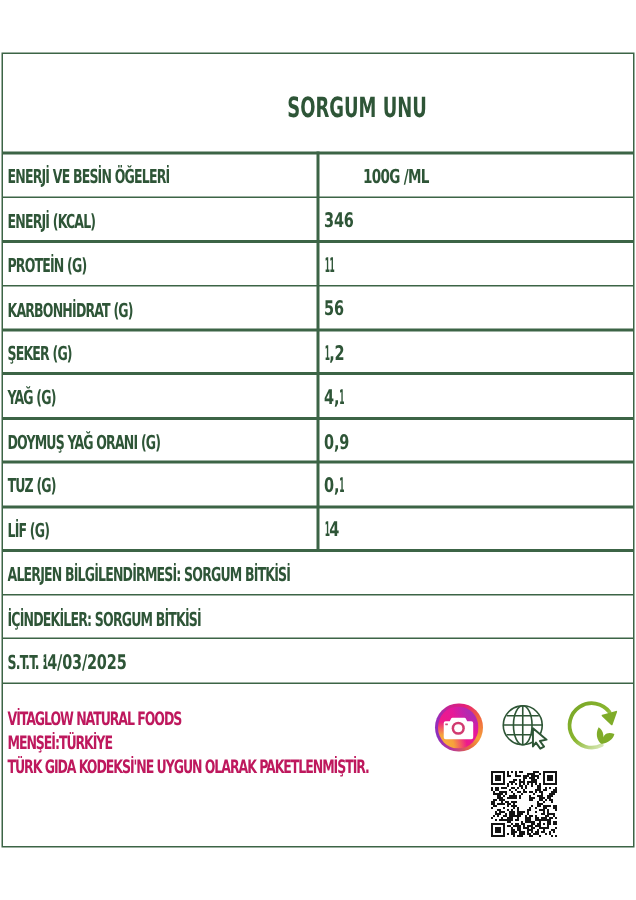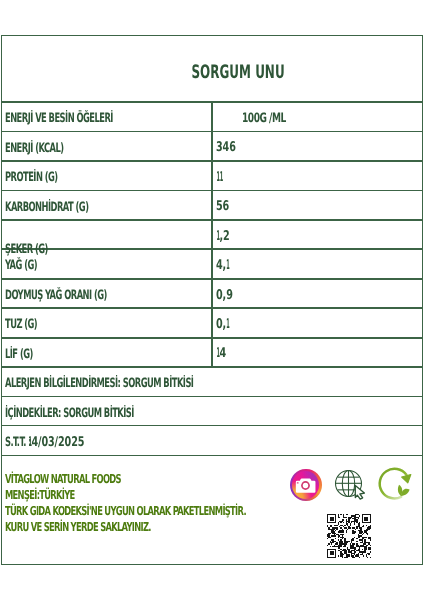--- a/index.html
+++ b/index.html
@@ -28,21 +28,21 @@
   .one{font-style:normal;display:inline-block;transform:scaleX(0.52);
        transform-origin:center top;width:0.52em;margin:0 -0.10em;
        backface-visibility:hidden;}
 
   .dcell{font-size:13.4px;left:26px;}
   .dcell > span{transform:scaleX(0.80);letter-spacing:-0.15px;}
 
   .hvcell{font-size:12.9px;left:214.6px;margin-left:25px;}
   .hvcell > span{transform:scaleX(0.78);letter-spacing:-0.6px;}
 
-  .fline{position:absolute;color:#4d7c0f;white-space:nowrap;font-weight:700;
+  .fline{position:absolute;color:#be185d;white-space:nowrap;font-weight:700;
          font-size:12.3px;line-height:1;left:3.0px;}
   .fline > span{display:inline-block;transform:scaleX(0.755);letter-spacing:-0.93px;transform-origin:left top;backface-visibility:hidden;}
 
   .icon{position:absolute;}
 </style>
 </head>
 <body>
 
 <div id="label">
 
@@ -67,39 +67,38 @@
   <div class="vline" style="left:209.2px;top:65.4px;height:266.3px"></div>
 
   <div class="cell lcell" style="top:77.2px"><span>ENERJİ VE BESİN ÖĞELERİ</span></div>
   <div class="cell hvcell" style="top:77.0px"><span>100G /ML</span></div>
   <div class="cell lcell" style="top:106.8px"><span>ENERJİ (KCAL)</span></div>
   <div class="cell vcell" style="top:105.2px"><span>346</span></div>
   <div class="cell lcell" style="top:136.2px"><span>PROTEİN (G)</span></div>
   <div class="cell vcell" style="top:134.6px"><span><i class="one">1</i><i class="one">1</i></span></div>
   <div class="cell lcell" style="top:165.7px"><span>KARBONHİDRAT (G)</span></div>
   <div class="cell vcell" style="top:164.1px"><span>56</span></div>
-  <div class="cell lcell" style="top:208px"><span>ŞEKER (G)</span></div>
+  <div class="cell lcell" style="top:195px"><span>ŞEKER (G)</span></div>
   <div class="cell vcell" style="top:193.6px"><span><i class="one">1</i>,2</span></div>
   <div class="cell lcell" style="top:224.2px"><span>YAĞ (G)</span></div>
   <div class="cell vcell" style="top:222.6px"><span>4,<i class="one">1</i></span></div>
   <div class="cell lcell" style="top:254.2px"><span>DOYMUŞ YAĞ ORANI (G)</span></div>
   <div class="cell vcell" style="top:252.6px"><span>0,9</span></div>
   <div class="cell lcell" style="top:283.1px"><span>TUZ (G)</span></div>
   <div class="cell vcell" style="top:281.5px"><span>0,<i class="one">1</i></span></div>
   <div class="cell lcell" style="top:313.0px"><span>LİF (G)</span></div>
   <div class="cell vcell" style="top:311.4px"><span><i class="one">1</i>4</span></div>
   <div class="cell lcell" style="top:342.1px"><span>ALERJEN BİLGİLENDİRMESİ: SORGUM BİTKİSİ</span></div>
   <div class="cell lcell" style="top:371.7px"><span>İÇİNDEKİLER: SORGUM BİTKİSİ</span></div>
   <div class="cell lcell" style="top:400.9px"><span>S.T.T. :</span></div>
   <div class="cell dcell" style="top:399.9px"><span><i class="one">1</i>4/03/2025</span></div>
 
   <div class="fline" style="top:437.4px"><span>VİTAGLOW NATURAL FOODS</span></div>
   <div class="fline" style="top:469.1px"><span>TÜRK GIDA KODEKSİ'NE UYGUN OLARAK PAKETLENMİŞTİR.</span></div>
   <div class="fline" style="top:453.3px"><span>MENŞEİ:TÜRKİYE</span></div>
-  <div class="fline" style="top:485.0px"><span>KURU VE SERİN YERDE SAKLAYINIZ.</span></div>
 
   <div class="icon" style="left:288.1px;top:432.6px;width:31.6px;height:32.6px;border-radius:50%;overflow:hidden;
       background: conic-gradient(from 120deg at 50% 50%, #f4a03b 0deg, #e86a3f 30deg, #b4359e 80deg, #8b2fbd 130deg, #9b2cb8 175deg, #c8248f 215deg, #e51f78 255deg, #f0603f 300deg, #f4a03b 360deg);">
     <div style="position:absolute;left:2.4px;top:2.4px;right:2.4px;bottom:2.4px;border-radius:50%;
       background:
        radial-gradient(circle at 90% 8%, #a031b8 0%, rgba(160,49,184,0) 42%),
        radial-gradient(circle at 10% 96%, #fab23c 0%, #f6a23c 22%, rgba(240,130,66,0) 46%),
        linear-gradient(45deg, #f21c70 0%, #ef1a88 35%, #e4189e 70%, #cc21a6 100%);"></div>
     <svg style="position:absolute;left:0;top:0" width="31.6" height="32.6" viewBox="0 0 64 66">
       <path fill="#fff" d="M25.3 19.4 h14.4 a2.4 2.4 0 0 1 2.2 1.4 l1.6 3.1 h5.5 a2.6 2.6 0 0 1 2.6 2.6 v19.1 a2.6 2.6 0 0 1 -2.6 2.6 h-34.6 a2.6 2.6 0 0 1 -2.6 -2.6 v-19.1 a2.6 2.6 0 0 1 2.6 -2.6 h5.5 l1.6 -3.1 a2.4 2.4 0 0 1 2.2 -1.4 z"></path>

